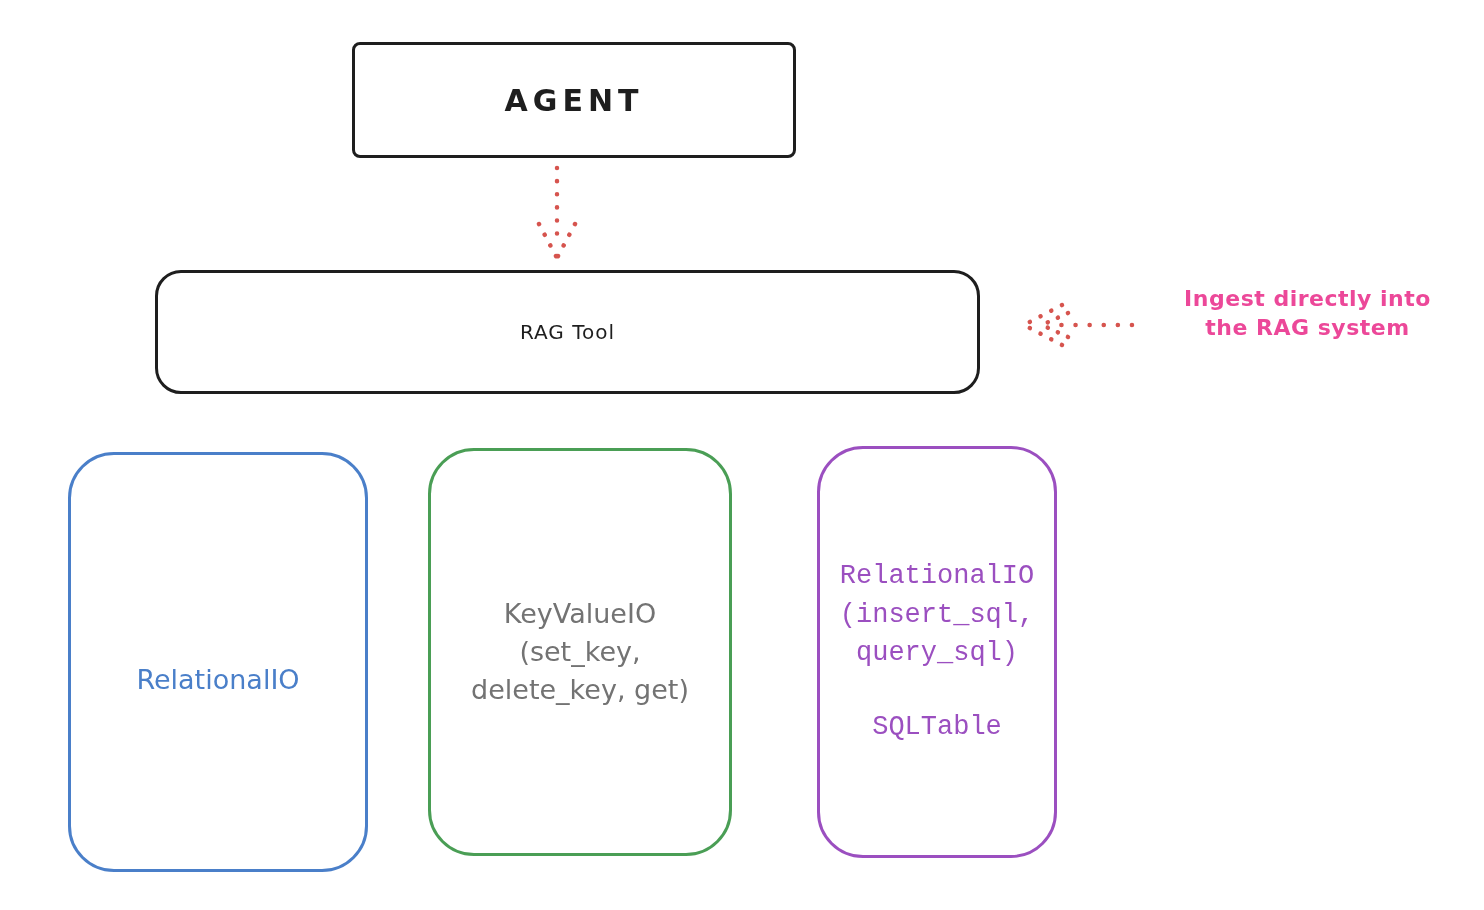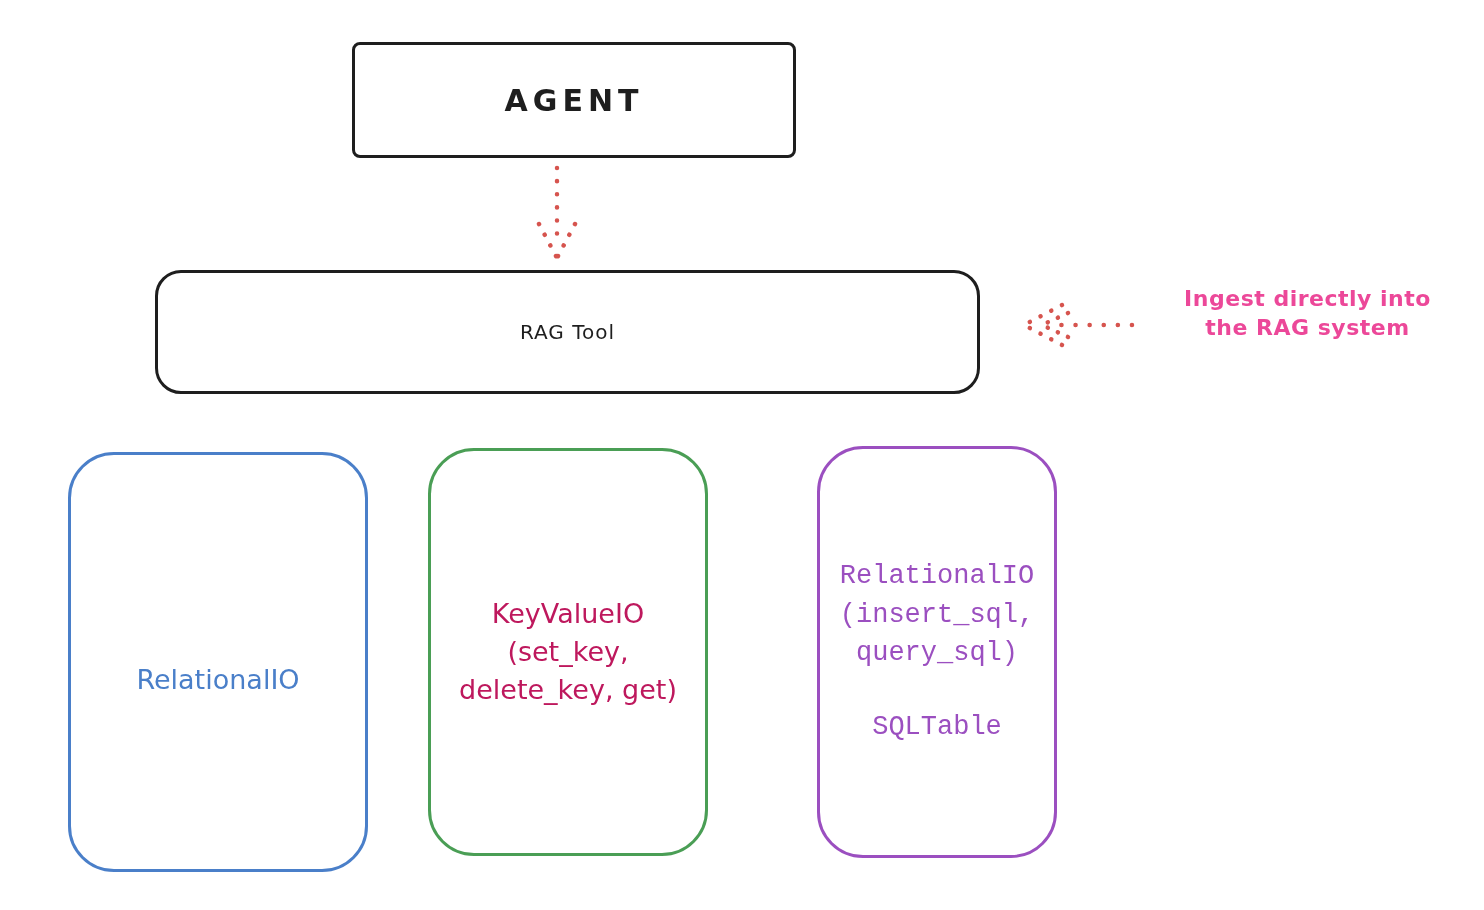--- a/index.html
+++ b/index.html
@@ -57,23 +57,23 @@
   .io-box .io-group { white-space: pre-line; }
   .io-box .index-label { margin-top: 36px; }
   .io-blue {
     left: 68px; top: 452px;
     width: 300px; height: 420px;
     border-color: #4a7fc9;
     color: #4a7fc9;
   }
   .io-green {
     left: 428px; top: 448px;
-    width: 280px; height: 408px;
+    width: 304px; height: 408px;
     border-color: #4a9e55;
-    color: #be185d;
+    color: #737373;
   }
   .io-purple {
     left: 817px; top: 446px;
     width: 240px; height: 412px;
     border-color: #9b4fc0;
     color: #9b4fc0;
     font-family: Liberation Mono, monospace;
   }
   .arrow-svg {
     position: absolute;

